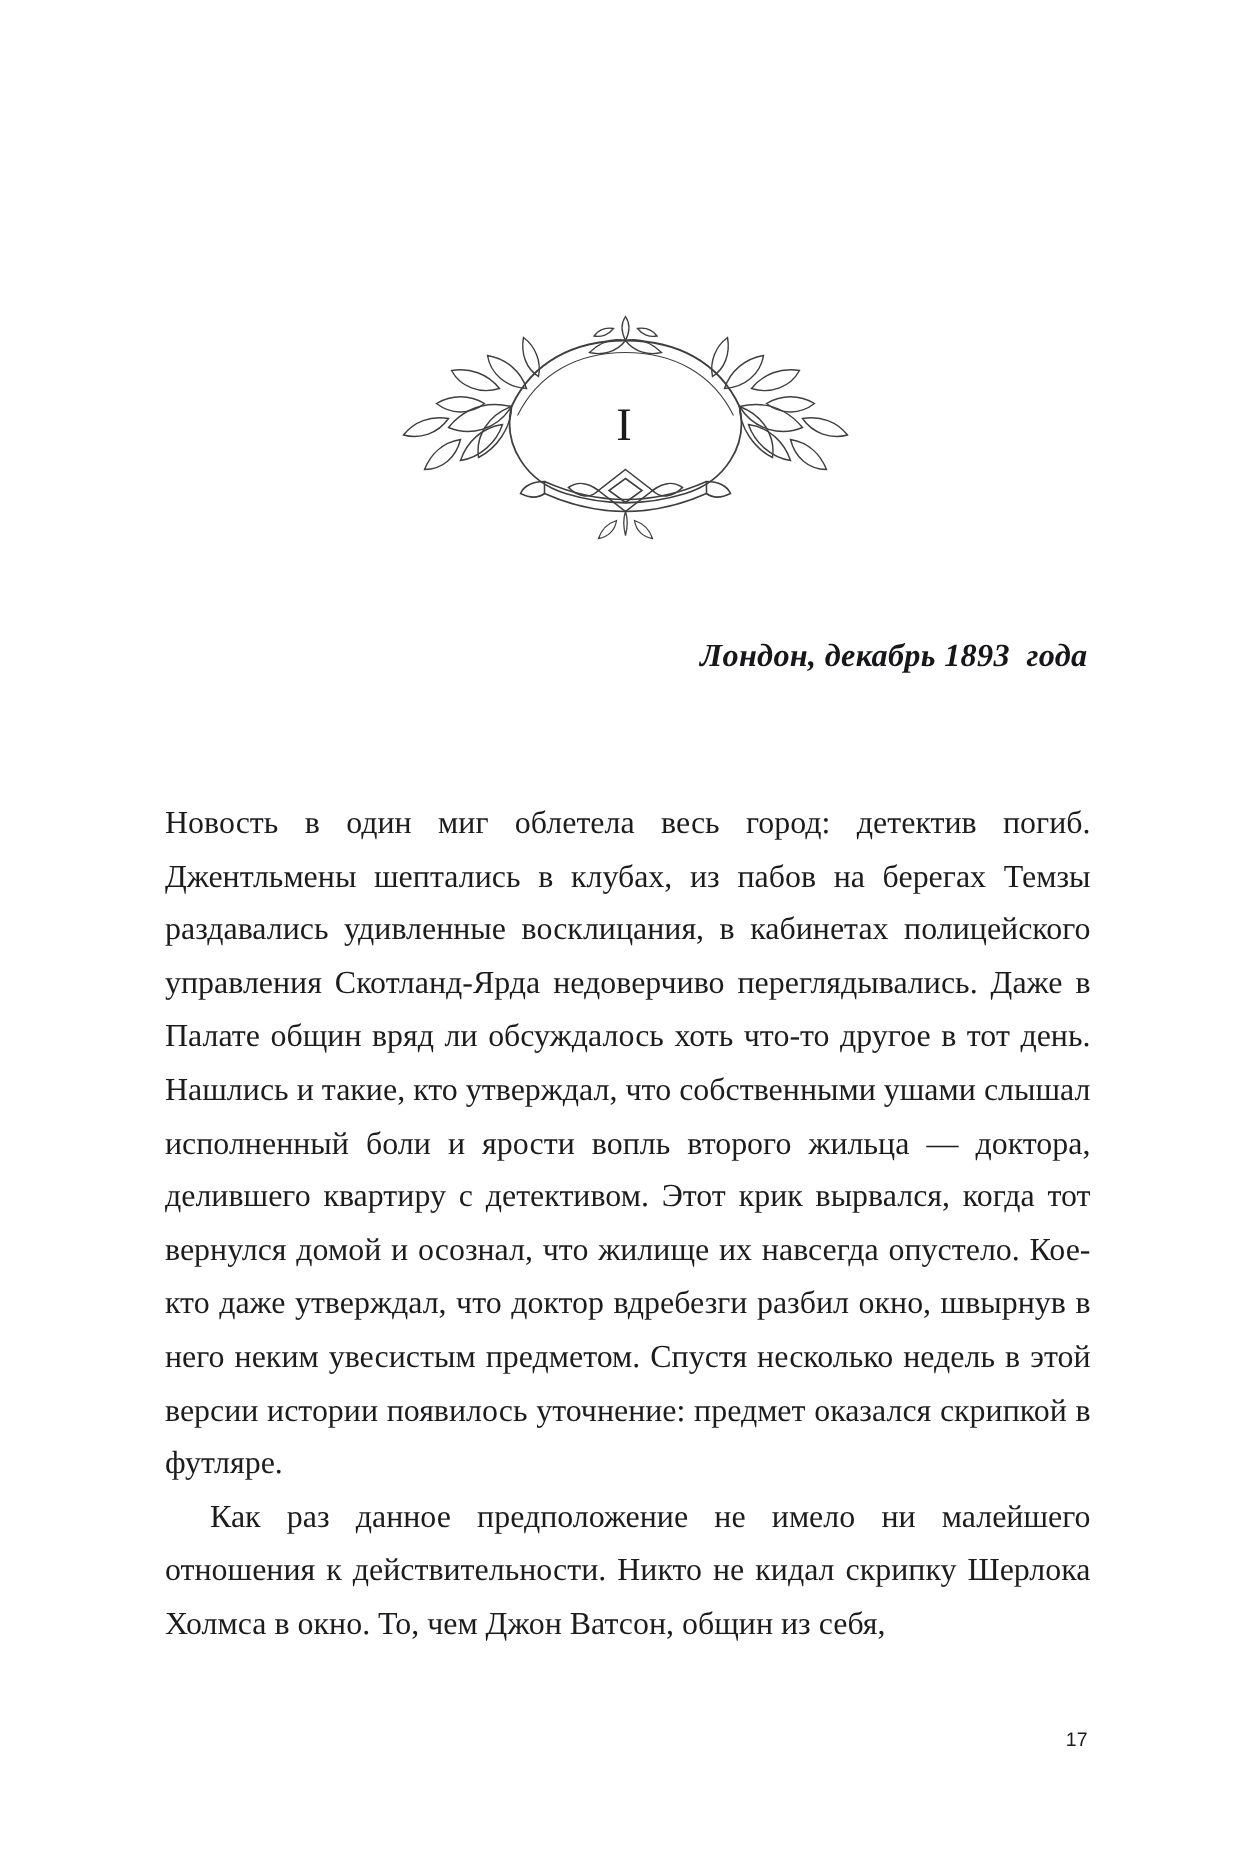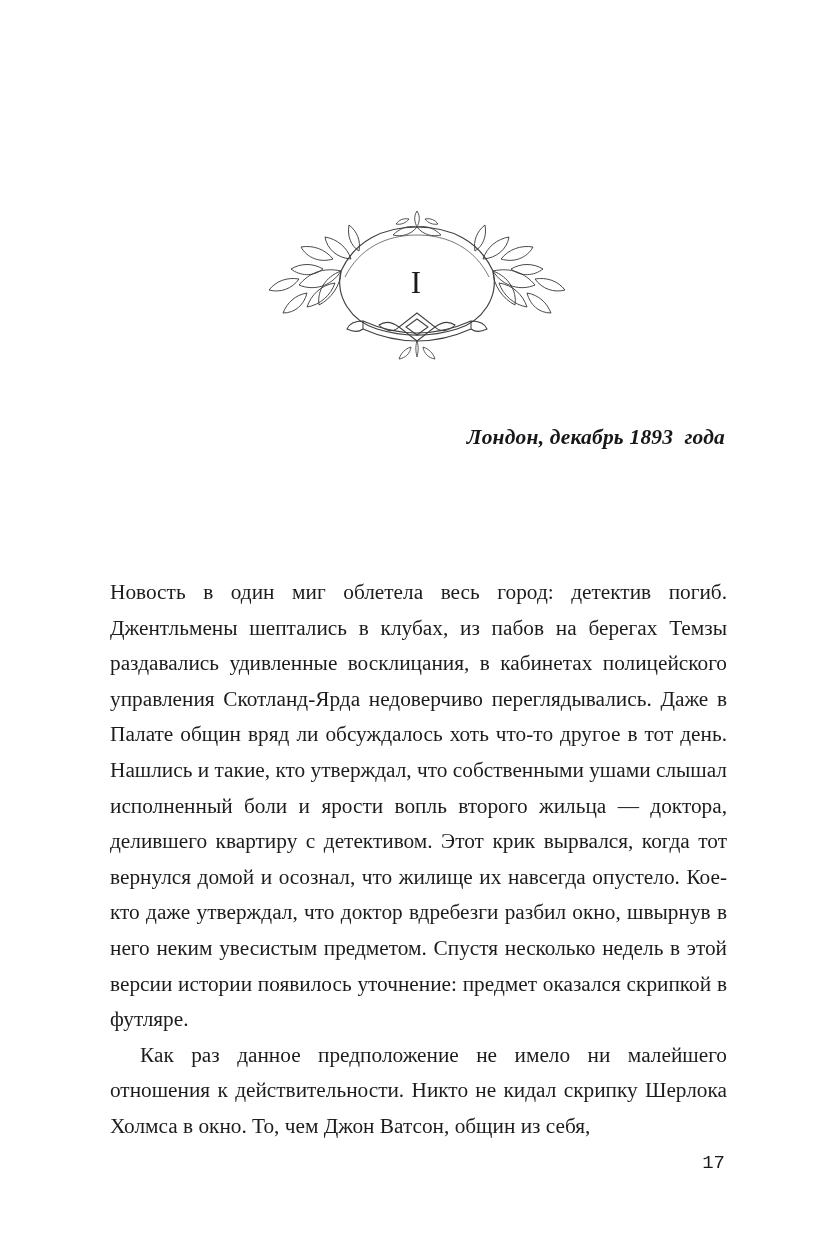--- a/index.html
+++ b/index.html
@@ -74,37 +74,36 @@
     position: absolute;
     top: 531px;
     left: 110px;
     width: 617px;
     font-size: 21.3px;
     line-height: 35.6px;
     text-align: justify;
     text-justify: inter-word;
     color: #1c1c1e;
     hyphens: manual;
-    margin-top: 44px;
   }
   .body-text p {
     margin: 0;
   }
   .body-text p + p {
     text-indent: 30px;
   }
 
   
   .folio {
     position: absolute;
     top: 1152px;
     right: 108px;
-    font-size: 19px;
+    font-size: 13px;
     color: #1b1b1b;
-    font-family: Liberation Mono, monospace;
+    font-family: Liberation Sans, sans-serif;
   }
 </style>
 </head>
 <body>
 
 <div class="page">
 
   <div class="ornament-block">
     <svg class="ornament-svg" width="360" height="180" viewBox="0 0 360 180" fill="none" stroke="#3f3f3f" stroke-width="1.1">
 

